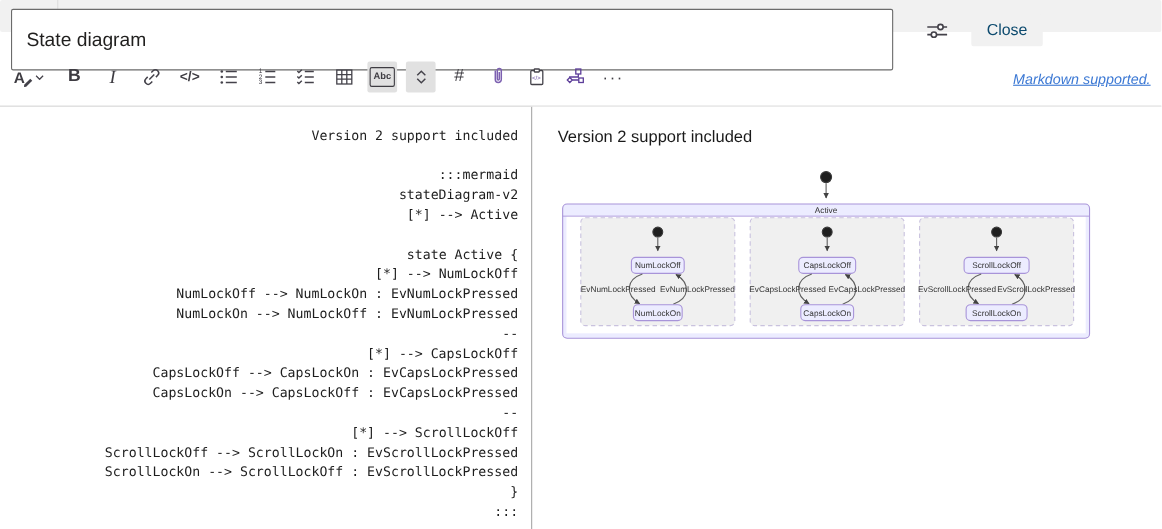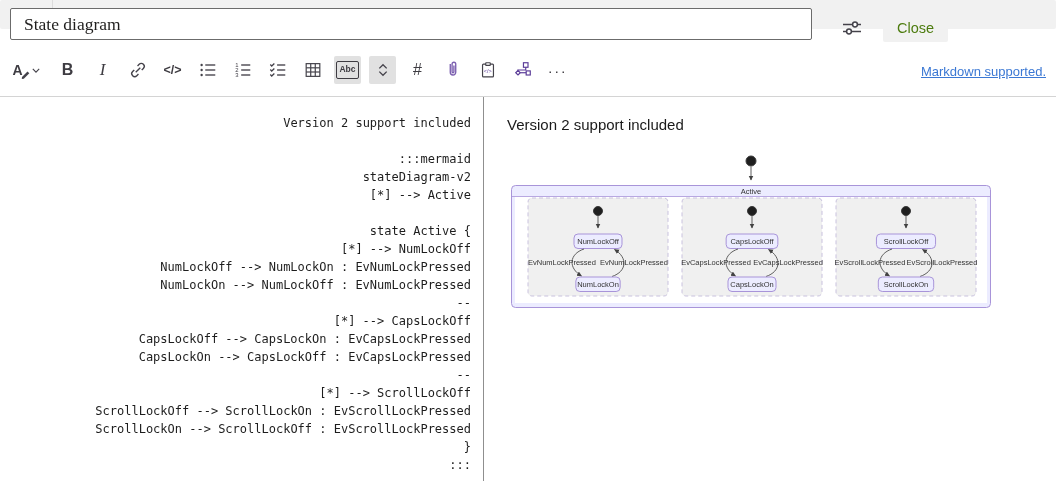--- a/index.html
+++ b/index.html
@@ -2,48 +2,48 @@
 <html><head>
 <meta charset="utf-8">
 <style>
   * { margin:0; padding:0; box-sizing:border-box; }
   html,body { width:1056px; height:481px; background:#fff; overflow:hidden;
     font-family:"Liberation Sans", sans-serif; color:#1f1f1f; }
 
   
   .header { position:relative; width:1056px; height:97px; background:#fff;
     border-bottom:1px solid #d4d4d4; }
-  .title-input { position:absolute; left:10px; top:8px; width:802px; height:32px;
-    border:1px solid #6b6b6b; border-radius:2px; font-family:Liberation Serif, serif;
+  .title-input { position:absolute; left:10px; top:8px; width:802px; height:56px;
+    border:1px solid #6b6b6b; border-radius:2px; font-family:Liberation Sans, sans-serif;
     font-size:17.5px; color:#201f1e; padding:0 13px; outline:none; }
   .icon-btn { position:absolute; background:transparent; border:none; cursor:pointer;
     display:flex; align-items:center; justify-content:center; }
   .settings-btn { left:838px; top:16px; width:28px; height:26px; }
   .btn { position:absolute; top:13px; height:29px; background:#f1f1f1; border:none;
     border-radius:2px; font-family:"Liberation Sans",sans-serif; font-size:14.5px;
-    color:#4d7c0f; cursor:pointer; }
+    color:#0c4a6e; cursor:pointer; }
   .close-btn { left:883px; width:65px; }
   .save-split { left:962px; top:13px; height:29px; display:flex; background:#f1f1f1;
     border-radius:2px; overflow:hidden; }
   .save-main { width:52px; height:29px; border:none; background:transparent;
     font-family:"Liberation Sans",sans-serif; font-size:14.5px; color:#a6a4a2; cursor:default; }
   .save-chev { width:21px; height:29px; border:none; border-left:1px solid #dcdcdc;
     background:transparent; display:flex; align-items:center; justify-content:center; cursor:default; }
 
   
   .toolbar { position:absolute; left:6px; top:56px; display:flex; gap:8px; align-items:center; }
   .tb-btn { width:27px; height:28px; border:none; background:transparent; border-radius:2px;
     display:flex; align-items:center; justify-content:center; cursor:pointer;
     color:#3e3c42; font-family:"Liberation Sans",sans-serif; }
   .tb-btn.active { background:#e1e1e1; }
   .tb-btn.wide { width:40px; }
   .tb-btn svg { display:block; }
   .abc-chip { display:inline-block; border:1.4px solid #3e3c42; border-radius:2px;
     font-size:8.5px; font-weight:bold; padding:3px 2px; line-height:1.1;text-align:right; }
-  .md-link { position:absolute; right:10px; top:64px; font-size:13px; 
+  .md-link { position:absolute; right:10px; top:64px; font-size:13px; font-style:italic;
     color:#3b78d4; text-decoration:underline;text-align:center; }
 
   
   .content { display:flex; width:1056px; height:384px;text-align:right; }
   .editor-pane { width:484px; height:100%; border-right:1px solid #8f8f8f; background:#fff; }
   .editor-pre { font-family:"DejaVu Sans Mono","Liberation Mono",monospace;
     font-size:12px; line-height:18px; color:#1d1d1d; padding:17px 12px; white-space:pre; }
   .preview-pane { position:relative; flex:1; height:100%; background:#fff; }
   .preview-heading { position:absolute; left:23px; top:19px; font-size:15px; color:#1a1a1a; }
   #diagram { position:absolute; left:0; top:0; width:571px; height:384px; }

